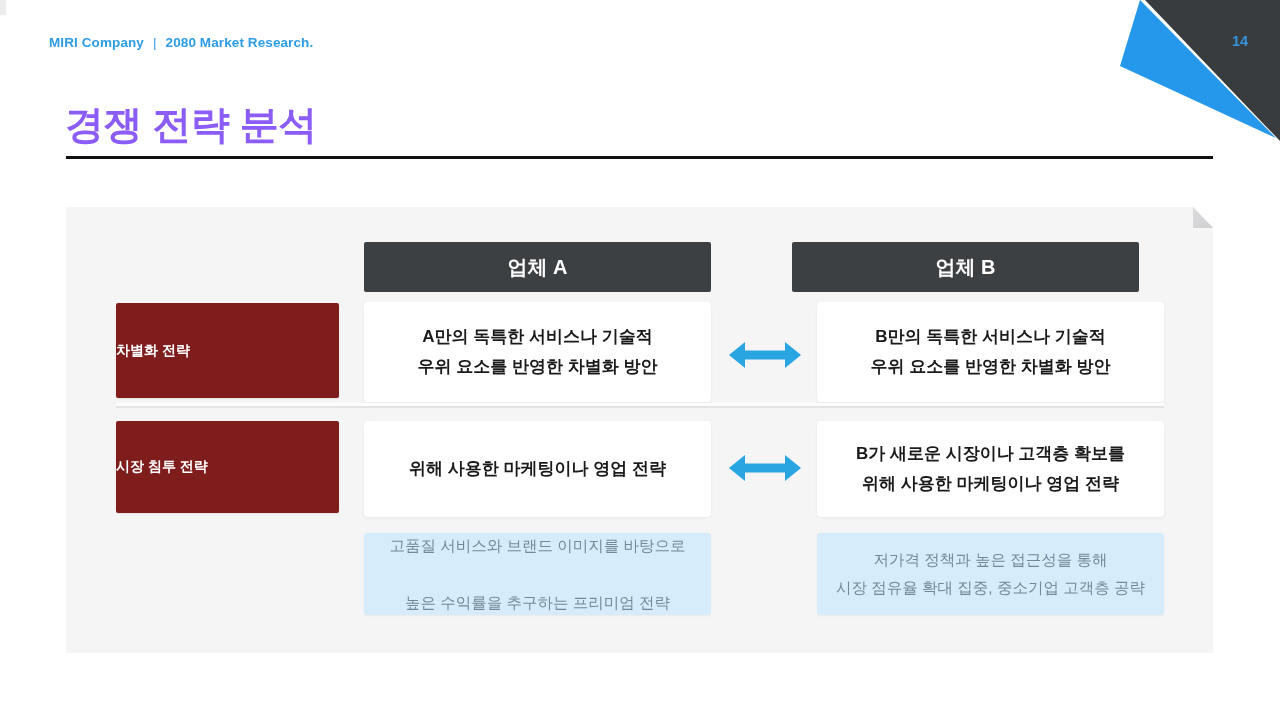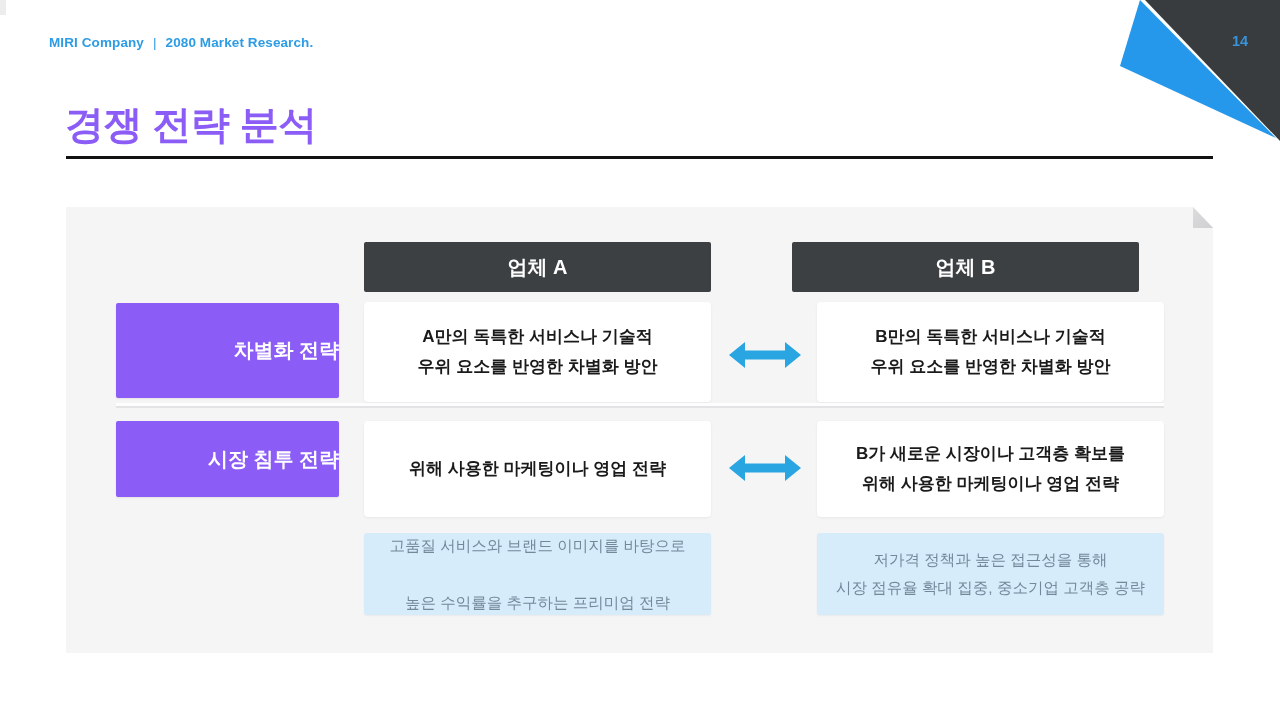--- a/index.html
+++ b/index.html
@@ -66,27 +66,27 @@
     position: absolute; top: 242px; height: 50px; width: 347px;
     background: #3c4043; border-radius: 2px;
     color: #ffffff; font-size: 20px; font-weight: bold;
     display: flex; align-items: center; justify-content: center;
   }
   .col-header.a { left: 364px; }
   .col-header.b { left: 780px; margin-left: 12px; }
 
   .row-label {
     position: absolute; left: 116px; width: 223px;
-    background: #8b5cf6; border-radius: 2px;
-    color: #ffffff; font-size: 20px; font-weight: bold;
-    display: flex; align-items: center; justify-content: flex-end;
+    background: #7f1d1d; border-radius: 2px;
+    color: #ffffff; font-size: 14px; font-weight: bold;
+    display: flex; align-items: center; justify-content: flex-start;
     box-shadow: 0 1px 2px rgba(0,0,0,0.08);
   }
   .row-label.r1 { top: 303px; height: 95px; }
-  .row-label.r2 { top: 421px; height: 76px; padding-left: 36px; }
+  .row-label.r2 { top: 421px; height: 92px; }
 
   .cell {
     position: absolute; width: 347px; background: #ffffff; border-radius: 4px;
     box-shadow: 0 1px 3px rgba(0,0,0,0.06);
     display: flex; flex-direction: column; align-items: center; justify-content: center;
     font-size: 17px; font-weight: 700; color: #1a1a1a; line-height: 30px; text-align: center;
   }
   .cell.a { left: 364px; }
   .cell.b { left: 817px; }
   .cell.r1 { top: 302px; height: 100px; }

